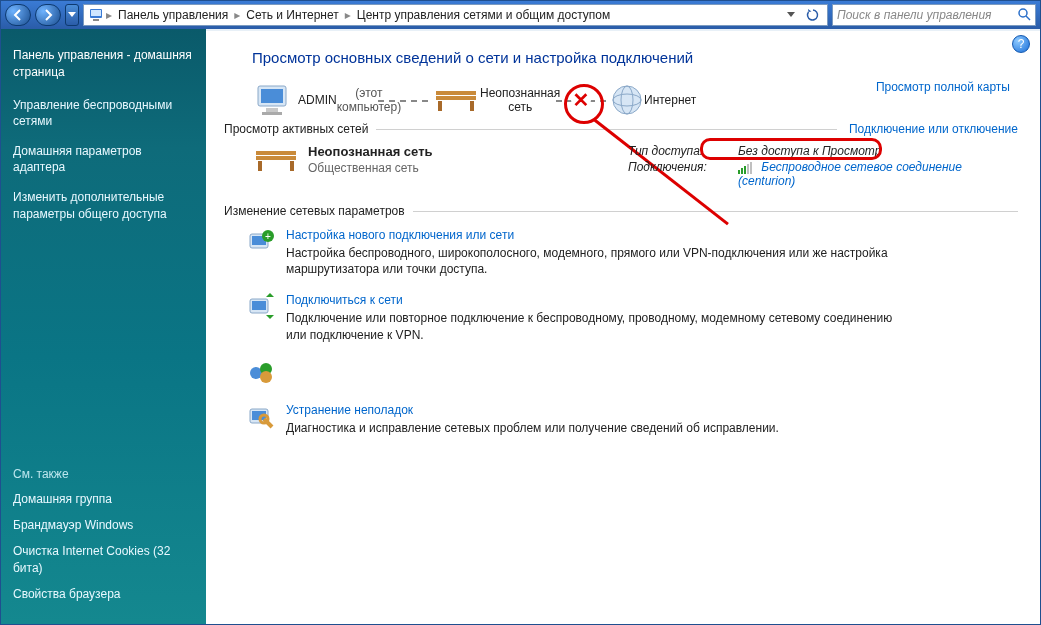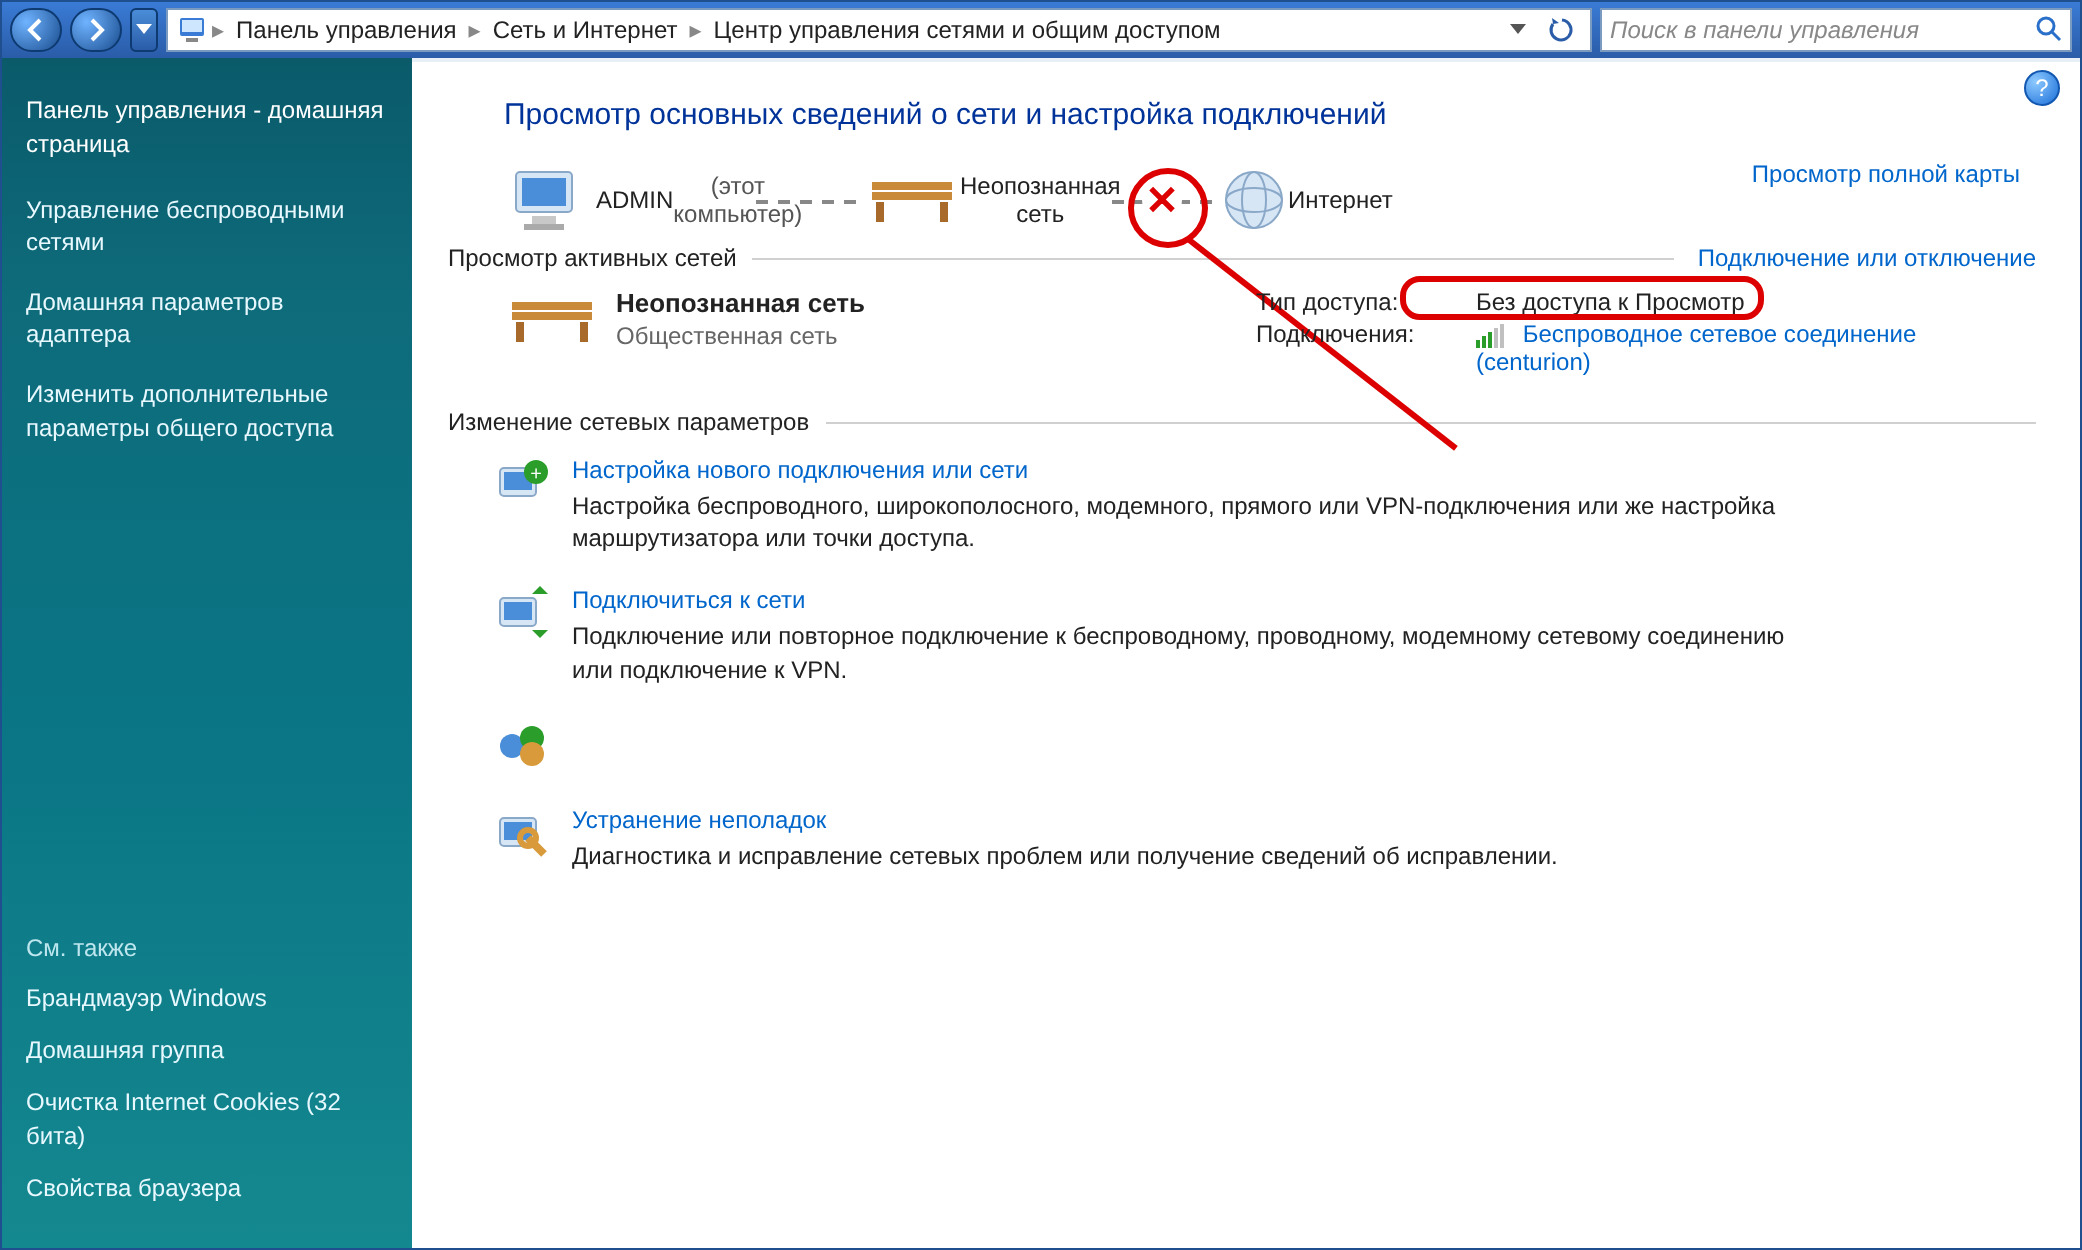--- a/index.html
+++ b/index.html
@@ -7,21 +7,21 @@
   .window { width: 1041px; height: 625px; border: 1px solid #1f4f8f; display: flex; flex-direction: column; background: #fff; }
   .titlebar { height: 28px; background: linear-gradient(to bottom, #3a7bd5, #2a5ca8); display: flex; align-items: center; padding: 0 4px; gap: 4px; }
   .nav-btn { width: 26px; height: 22px; border-radius: 11px; background: radial-gradient(circle at 30% 30%, #6fb3ff, #1a4d8f); border: 1px solid #0d3a70; display: flex; align-items: center; justify-content: center; cursor: pointer; }
   .nav-btn svg { width: 12px; height: 12px; }
   .nav-drop { width: 14px; height: 22px; background: linear-gradient(to bottom, #4a8dd8, #2a5ca8); border: 1px solid #0d3a70; border-radius: 3px; display: flex; align-items: center; justify-content: center; cursor: pointer; }
   .addr { flex: 1; height: 22px; background: #fff; border: 1px solid #7a9ac0; display: flex; align-items: center; padding: 0 4px; gap: 2px; font-size: 12px; color: #222; }
   .addr .crumb { padding: 0 4px; cursor: pointer; }
   .addr .sep { color: #888; }
   .addr-actions { display: flex; gap: 2px; margin-left: auto; }
   .addr-actions .ab { width: 20px; height: 18px; display: flex; align-items: center; justify-content: center; cursor: pointer; }
-  .search { width: 236px; height: 22px; background: #fff; border: 1px solid #7a9ac0; display: flex; align-items: center; padding: 0 4px; color: #888; font-style: italic; }
+  .search { width: 204px; height: 22px; background: #fff; border: 1px solid #7a9ac0; display: flex; align-items: center; padding: 0 4px; color: #888; font-style: italic; }
   .search .sicon { margin-left: auto; }
   .body { flex: 1; display: flex; background: linear-gradient(to bottom, #e8f0f7 0, #e8f0f7 2px, #fff 2px); overflow: hidden; justify-content: flex-end; }
   .sidebar { width: 205px; background: linear-gradient(to bottom, #0a5a6a 0%, #0e6b7a 20%, #0a7585 55%, #14888f 100%); color: #fff; padding: 18px 12px 12px 12px; display: flex; flex-direction: column; font-size: 12px; }
   .sidebar .home { font-weight: normal; margin-bottom: 16px; line-height: 1.4; cursor: pointer; }
   .sidebar .link { color: #e8f8ff; text-decoration: none; margin-bottom: 14px; line-height: 1.35; cursor: pointer; }
   .sidebar .spacer { flex: 1; }
   .sidebar .also-hd { color: #bde6ee; margin-bottom: 10px; }
   .sidebar .also { color: #e8f8ff; margin-bottom: 10px; line-height: 1.35; cursor: pointer; }
   .content { flex: 1; padding: 14px 22px 10px 18px; overflow: auto; position: relative; color: #222; }
   .help { position: absolute; top: 6px; right: 10px; width: 18px; height: 18px; border-radius: 50%; background: radial-gradient(circle at 30% 30%, #8ecaff, #1a6ed8); color: #fff; font-size: 12px; display: flex; align-items: center; justify-content: center; cursor: pointer; border: 1px solid #1258b0; }
@@ -39,21 +39,21 @@
   .map-link { color: #0066cc; font-size: 12px; margin-left: auto; margin-right: 8px; cursor: pointer; }
   .section-hd { display: flex; align-items: center; margin: 10px 0 6px 0; }
   .section-hd .lbl { color: #222; font-size: 12px; white-space: nowrap; }
   .section-hd .line { flex: 1; height: 1px; background: #d0d0d0; margin-left: 8px; }
   .section-hd .rlink { color: #0066cc; font-size: 12px; margin-left: 12px; cursor: pointer; }
   .active-net { display: flex; margin: 8px 0 8px 28px; }
   .bench-icon { width: 46px; height: 32px; margin-right: 10px; display: flex; align-items: center; justify-content: center; }
   .net-name { font-weight: bold; font-size: 13px; margin-bottom: 2px; }
   .net-type { color: #666; font-size: 12px; }
   .net-details { margin-left: auto; width: 390px; font-size: 12px; }
-  .net-details .row { display: flex; margin-bottom: 2px; }
+  .net-details .row { display: flex; margin-bottom: 2px; font-style: italic; }
   .net-details .k { width: 110px; color: #222; }
   .net-details .v { flex: 1; }
   .net-details .v a { color: #0066cc; text-decoration: none; cursor: pointer; }
   .sig-icon { display: inline-block; width: 16px; height: 12px; margin-right: 4px; vertical-align: middle; }
   .settings-list { margin-left: 4px; }
   .setting { display: flex; margin: 10px 0 16px 18px; }
   .setting .sicon { width: 32px; height: 28px; flex-shrink: 0; margin-right: 8px; display: flex; align-items: flex-start; justify-content: center; }
   .setting .stext .stitle { color: #0066cc; font-size: 12px; margin-bottom: 3px; cursor: pointer; }
   .setting .stext .sdesc { color: #222; font-size: 12px; line-height: 1.35; max-width: 620px; }
 </style>
@@ -121,22 +121,22 @@
 
   <div class="body">
 
     <div class="sidebar">
       <div class="home">Панель управления - домашняя страница</div>
       <div class="link">Управление беспроводными сетями</div>
       <div class="link">Домашняя параметров адаптера</div>
       <div class="link">Изменить дополнительные параметры общего доступа</div>
       <div class="spacer"></div>
       <div class="also-hd">См. также</div>
+      <div class="also">Домашняя группа</div>
       <div class="also">Брандмауэр Windows</div>
-      <div class="also">Домашняя группа</div>
       <div class="also">Очистка Internet Cookies (32 бита)</div>
       <div class="also">Свойства браузера</div>
     </div>
 
     <div class="content">
       <div class="help">?</div>
 
       <h1 class="page-title">Просмотр основных сведений о сети и настройка подключений</h1>
 
       <div class="map-row" style="position:relative;">

